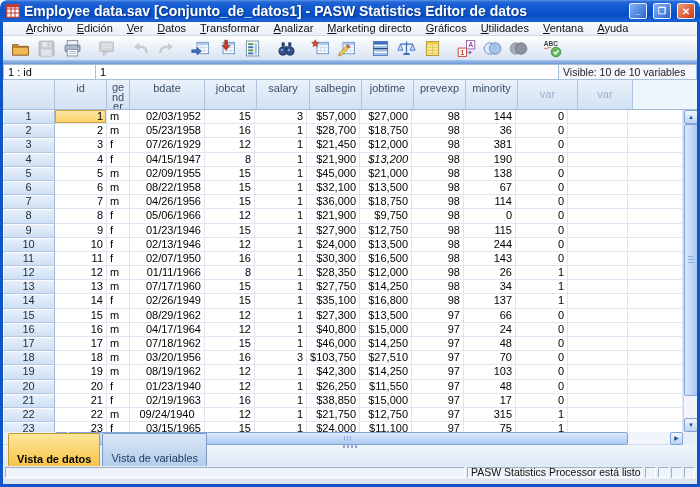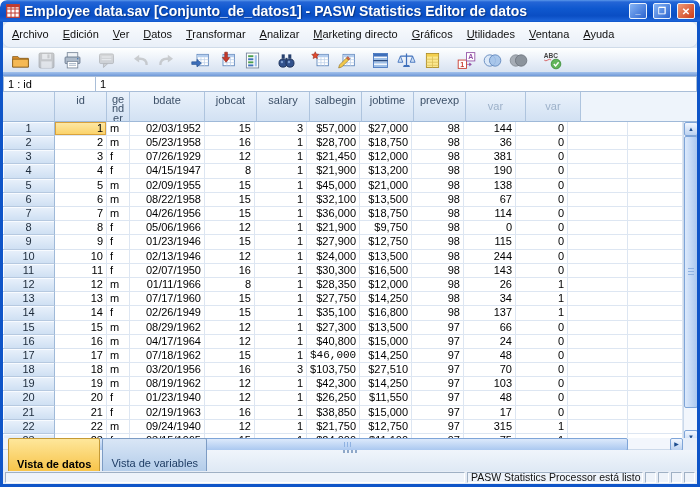--- a/index.html
+++ b/index.html
@@ -14,22 +14,22 @@
     white-space:nowrap;overflow:hidden;flex:1;}
   .wbtn{width:18px;height:16px;margin-left:2px;border-radius:2px;border:1px solid #eaf2fd;
     display:flex;align-items:center;justify-content:center;color:#fff;font-size:9px;line-height:9px;
     font-weight:bold;box-sizing:border-box;}
   .wbtn.minmax{background:linear-gradient(135deg,#86b4f5,#2a63cf);}
   .wbtn.close{background:linear-gradient(135deg,#f09a76,#cc3a18);font-size:10px;}
   
   .body{position:absolute;top:22px;left:0;right:0;bottom:0;border:3px solid #0f55c8;border-top:none;
     background:#dce6f3;display:flex;flex-direction:column;}
   
-  .menubar{height:27px;background:linear-gradient(#fafcfe,#e9eff8);display:flex;align-items:center;
-    padding-left:2px;border-bottom:1px solid #cfdbe9;box-sizing:border-box;border-radius:7px;}
+  .menubar{height:14px;background:linear-gradient(#fafcfe,#e9eff8);display:flex;align-items:center;
+    padding-left:16px;border-bottom:1px solid #cfdbe9;box-sizing:border-box;}
   .menu-item{font-size:11px;padding:2px 7px 3px;color:#101010;white-space:nowrap;cursor:default;}
   .menu-item .u{text-decoration:underline;}
   
   .toolbar{height:24px;background:linear-gradient(#feffff,#e3ebf6 70%,#d8e3f1);display:flex;
     align-items:center;padding-left:4px;}
   .tbtn{width:26px;height:23px;display:flex;align-items:center;justify-content:center;}
   .tbtn svg{width:21px;height:21px;}
   .tbtn.disabled{filter:grayscale(1);opacity:.48;}
   .tbtn.gap{margin-left:8px;}
   .band{height:4px;background:linear-gradient(#a3c2ec,#7099d8);}
@@ -323,34 +323,36 @@
             </svg>
           </span>
         </div>
       </div>
 
     <div class="band"></div>
 
     <div class="cellref">
       <div class="cr-box cr-cell">1 : id</div>
       <div class="cr-box cr-value">1</div>
+      <div class="cr-box cr-visible">Visible: 10 de 10 variables</div>
     </div>
 
     <div class="ghead">
         <div class="hc" style="width: 52px;"><span></span></div>
         <div class="hc" style="width: 52px;"><span>id</span></div>
         <div class="hc narrow" style="width: 23px;">
           <span>gender</span>
         </div>
         <div class="hc" style="width: 75px;"><span>bdate</span></div>
         <div class="hc" style="width: 52px;"><span>jobcat</span></div>
         <div class="hc" style="width: 53px;"><span>salary</span></div>
         <div class="hc" style="width: 52px;"><span>salbegin</span></div>
         <div class="hc" style="width: 52px;"><span>jobtime</span></div>
         <div class="hc" style="width: 52px;"><span>prevexp</span></div>
+        <div class="hc" style="width: 52px;"><span>minority</span></div>
         <div class="hc dim" style="width: 60px;"><span>var</span></div>
         <div class="hc dim" style="width: 55px;"><span>var</span></div>
         <div class="hfill"></div>
       </div>
 
     <div class="gbody">
       <div class="rows">
           <div class="grow">
             <div class="rh" style="width: 52px;">1</div>
             <div class="c num sel" style="width: 52px;">1</div>
@@ -397,21 +399,21 @@
             <div class="c num" style="width: 55px;"></div>
           </div>
           <div class="grow">
             <div class="rh" style="width: 52px;">4</div>
             <div class="c num" style="width: 52px;">4</div>
             <div class="c left" style="width: 23px;">f</div>
             <div class="c num" style="width: 75px;">04/15/1947</div>
             <div class="c num" style="width: 50px;">8</div>
             <div class="c num" style="width: 52px;">1</div>
             <div class="c num" style="width: 53px;">$21,900</div>
-            <div class="c num" style="width: 52px;">$13,200</div>
+            <div class="c num" style="width: 52px; font-style: italic;">$13,200</div>
             <div class="c num" style="width: 52px;">98</div>
             <div class="c num" style="width: 52px;">190</div>
             <div class="c num" style="width: 52px;">0</div>
             <div class="c num" style="width: 60px;"></div>
             <div class="c num" style="width: 55px;"></div>
           </div>
           <div class="grow">
             <div class="rh" style="width: 52px;">5</div>
             <div class="c num" style="width: 52px;">5</div>
             <div class="c left" style="width: 23px;">m</div>
@@ -591,21 +593,21 @@
             <div class="c num" style="width: 60px;"></div>
             <div class="c num" style="width: 55px;"></div>
           </div>
           <div class="grow">
             <div class="rh" style="width: 52px;">17</div>
             <div class="c num" style="width: 52px;">17</div>
             <div class="c left" style="width: 23px;">m</div>
             <div class="c num" style="width: 75px;">07/18/1962</div>
             <div class="c num" style="width: 50px;">15</div>
             <div class="c num" style="width: 52px;">1</div>
-            <div class="c num" style="width: 53px; font-family: Liberation Mono, monospace;">$46,000</div>
+            <div class="c num" style="width: 53px;">$46,000</div>
             <div class="c num" style="width: 52px;">$14,250</div>
             <div class="c num" style="width: 52px;">97</div>
             <div class="c num" style="width: 52px;">48</div>
             <div class="c num" style="width: 52px;">0</div>
             <div class="c num" style="width: 60px;"></div>
             <div class="c num" style="width: 55px;"></div>
           </div>
           <div class="grow">
             <div class="rh" style="width: 52px;">18</div>
             <div class="c num" style="width: 52px;">18</div>
@@ -663,21 +665,21 @@
             <div class="c num" style="width: 52px;">97</div>
             <div class="c num" style="width: 52px;">17</div>
             <div class="c num" style="width: 52px;">0</div>
             <div class="c num" style="width: 60px;"></div>
             <div class="c num" style="width: 55px;"></div>
           </div>
           <div class="grow">
             <div class="rh" style="width: 52px;">22</div>
             <div class="c num" style="width: 52px;">22</div>
             <div class="c left" style="width: 23px;">m</div>
-            <div class="c num" style="width: 75px;">09/24/1940</div>
+            <div class="c num" style="width: 75px; text-align: center;">09/24/1940</div>
             <div class="c num" style="width: 50px;">12</div>
             <div class="c num" style="width: 52px;">1</div>
             <div class="c num" style="width: 53px;">$21,750</div>
             <div class="c num" style="width: 52px;">$12,750</div>
             <div class="c num" style="width: 52px;">97</div>
             <div class="c num" style="width: 52px;">315</div>
             <div class="c num" style="width: 52px;">1</div>
             <div class="c num" style="width: 60px;"></div>
             <div class="c num" style="width: 55px;"></div>
           </div>

